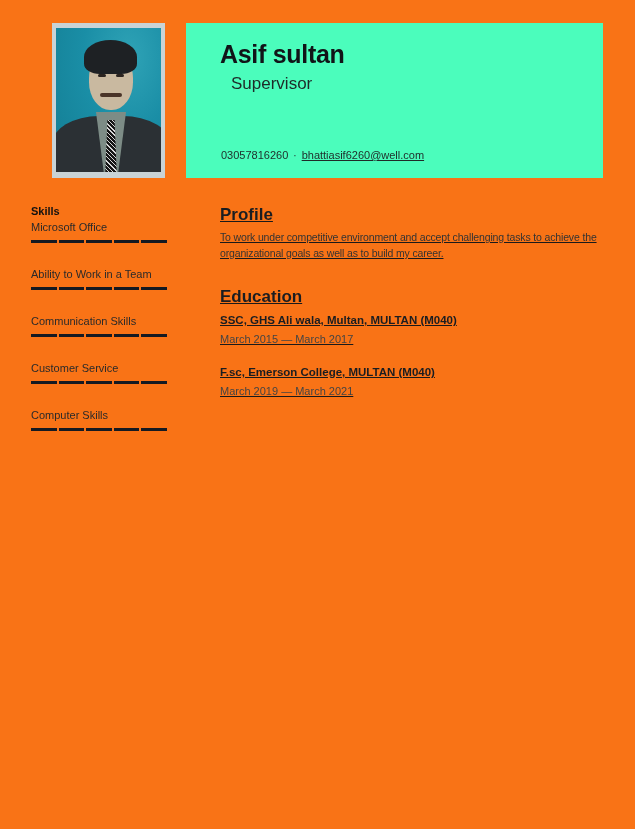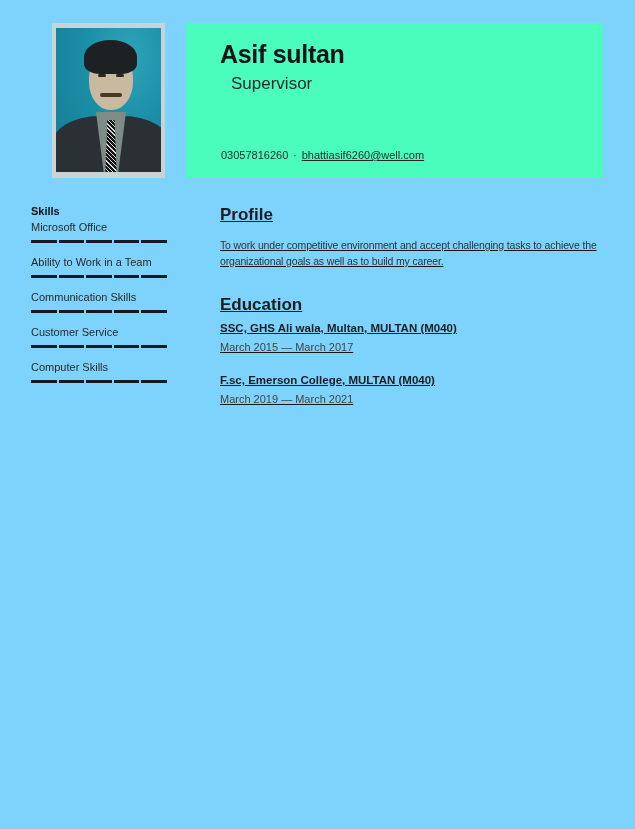--- a/index.html
+++ b/index.html
@@ -8,21 +8,21 @@
       height: 829px;
       background: #ffffff;
       font-family: "DejaVu Sans", "Liberation Sans", sans-serif;
       color: #1a1a1a;
       overflow: hidden;
     }
     .page {
       position: relative;
       width: 635px;
       height: 829px;
-      background: #7dd3fc;
+      background: #f97316;
     }
     
     .photo-frame {
       position: absolute;
       left: 52px;
       top: 23px;
       width: 113px;
       height: 155px;
       background: #c9d3d6;
       padding: 5px 4px 6px 4px;
@@ -119,21 +119,21 @@
       width: 136px;
     }
     .sidebar-title {
       font-family: "Liberation Sans", sans-serif;
       font-size: 11px;
       font-weight: bold;
       color: #111;
       margin-bottom: 3px;
     }
     .skill {
-      margin-bottom: 12px;
+      margin-bottom: 24px;
     }
     .skill-name {
       font-family: "Liberation Sans", sans-serif;
       font-size: 11px;
       color: #2a2a2a;
       line-height: 14px;
     }
     .skill-bar {
       display: flex;
       gap: 2px;
@@ -159,21 +159,21 @@
       font-size: 17px;
       font-weight: bold;
       color: #1a1d21;
     }
     .profile-title { margin-top: 0px; }
     .profile-text {
       font-family: "Liberation Sans", sans-serif;
       font-size: 10.5px;
       color: #333;
       line-height: 16px;
-      margin-top: 12px;
+      margin-top: 4px;
       letter-spacing: -0.15px;
     }
     .employment-title { margin-top: 22px; }
     .education-title { margin-top: 26px; }
     .edu-item { margin-top: 6px; }
     .edu-item + .edu-item { margin-top: 19px; }
     .edu-degree {
       font-family: "Liberation Sans", sans-serif;
       font-size: 11.5px;
       font-weight: bold;

